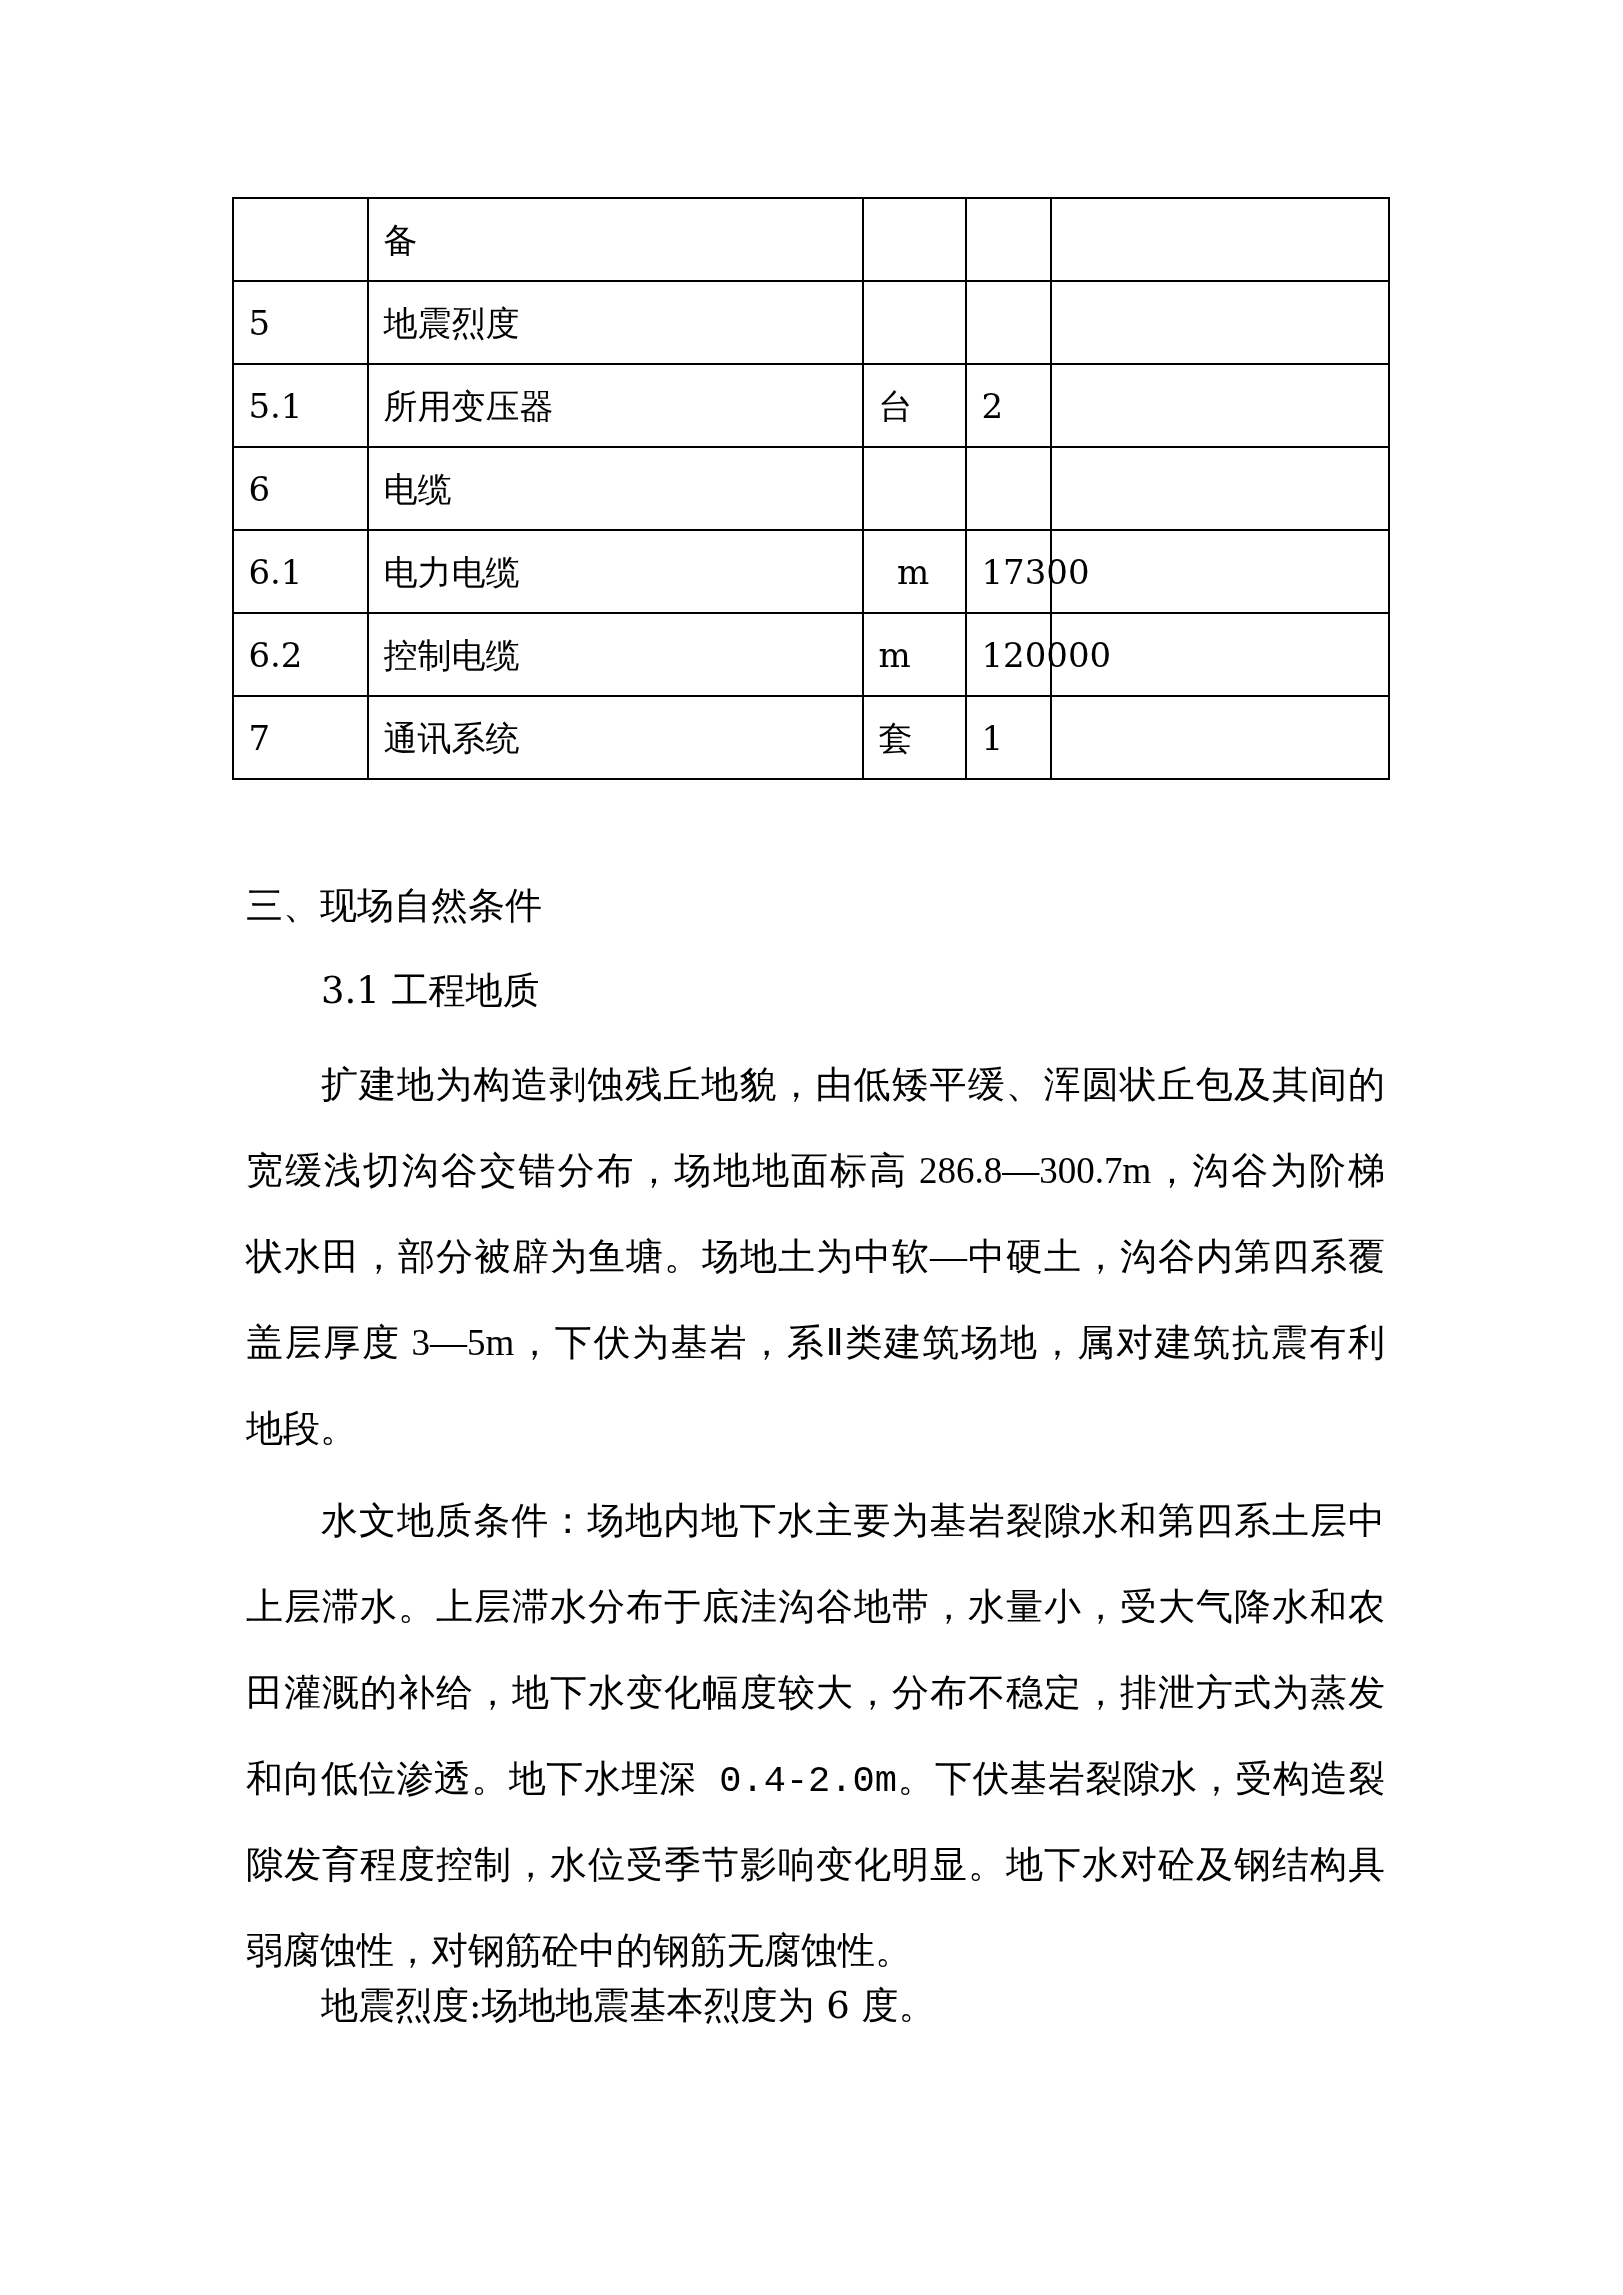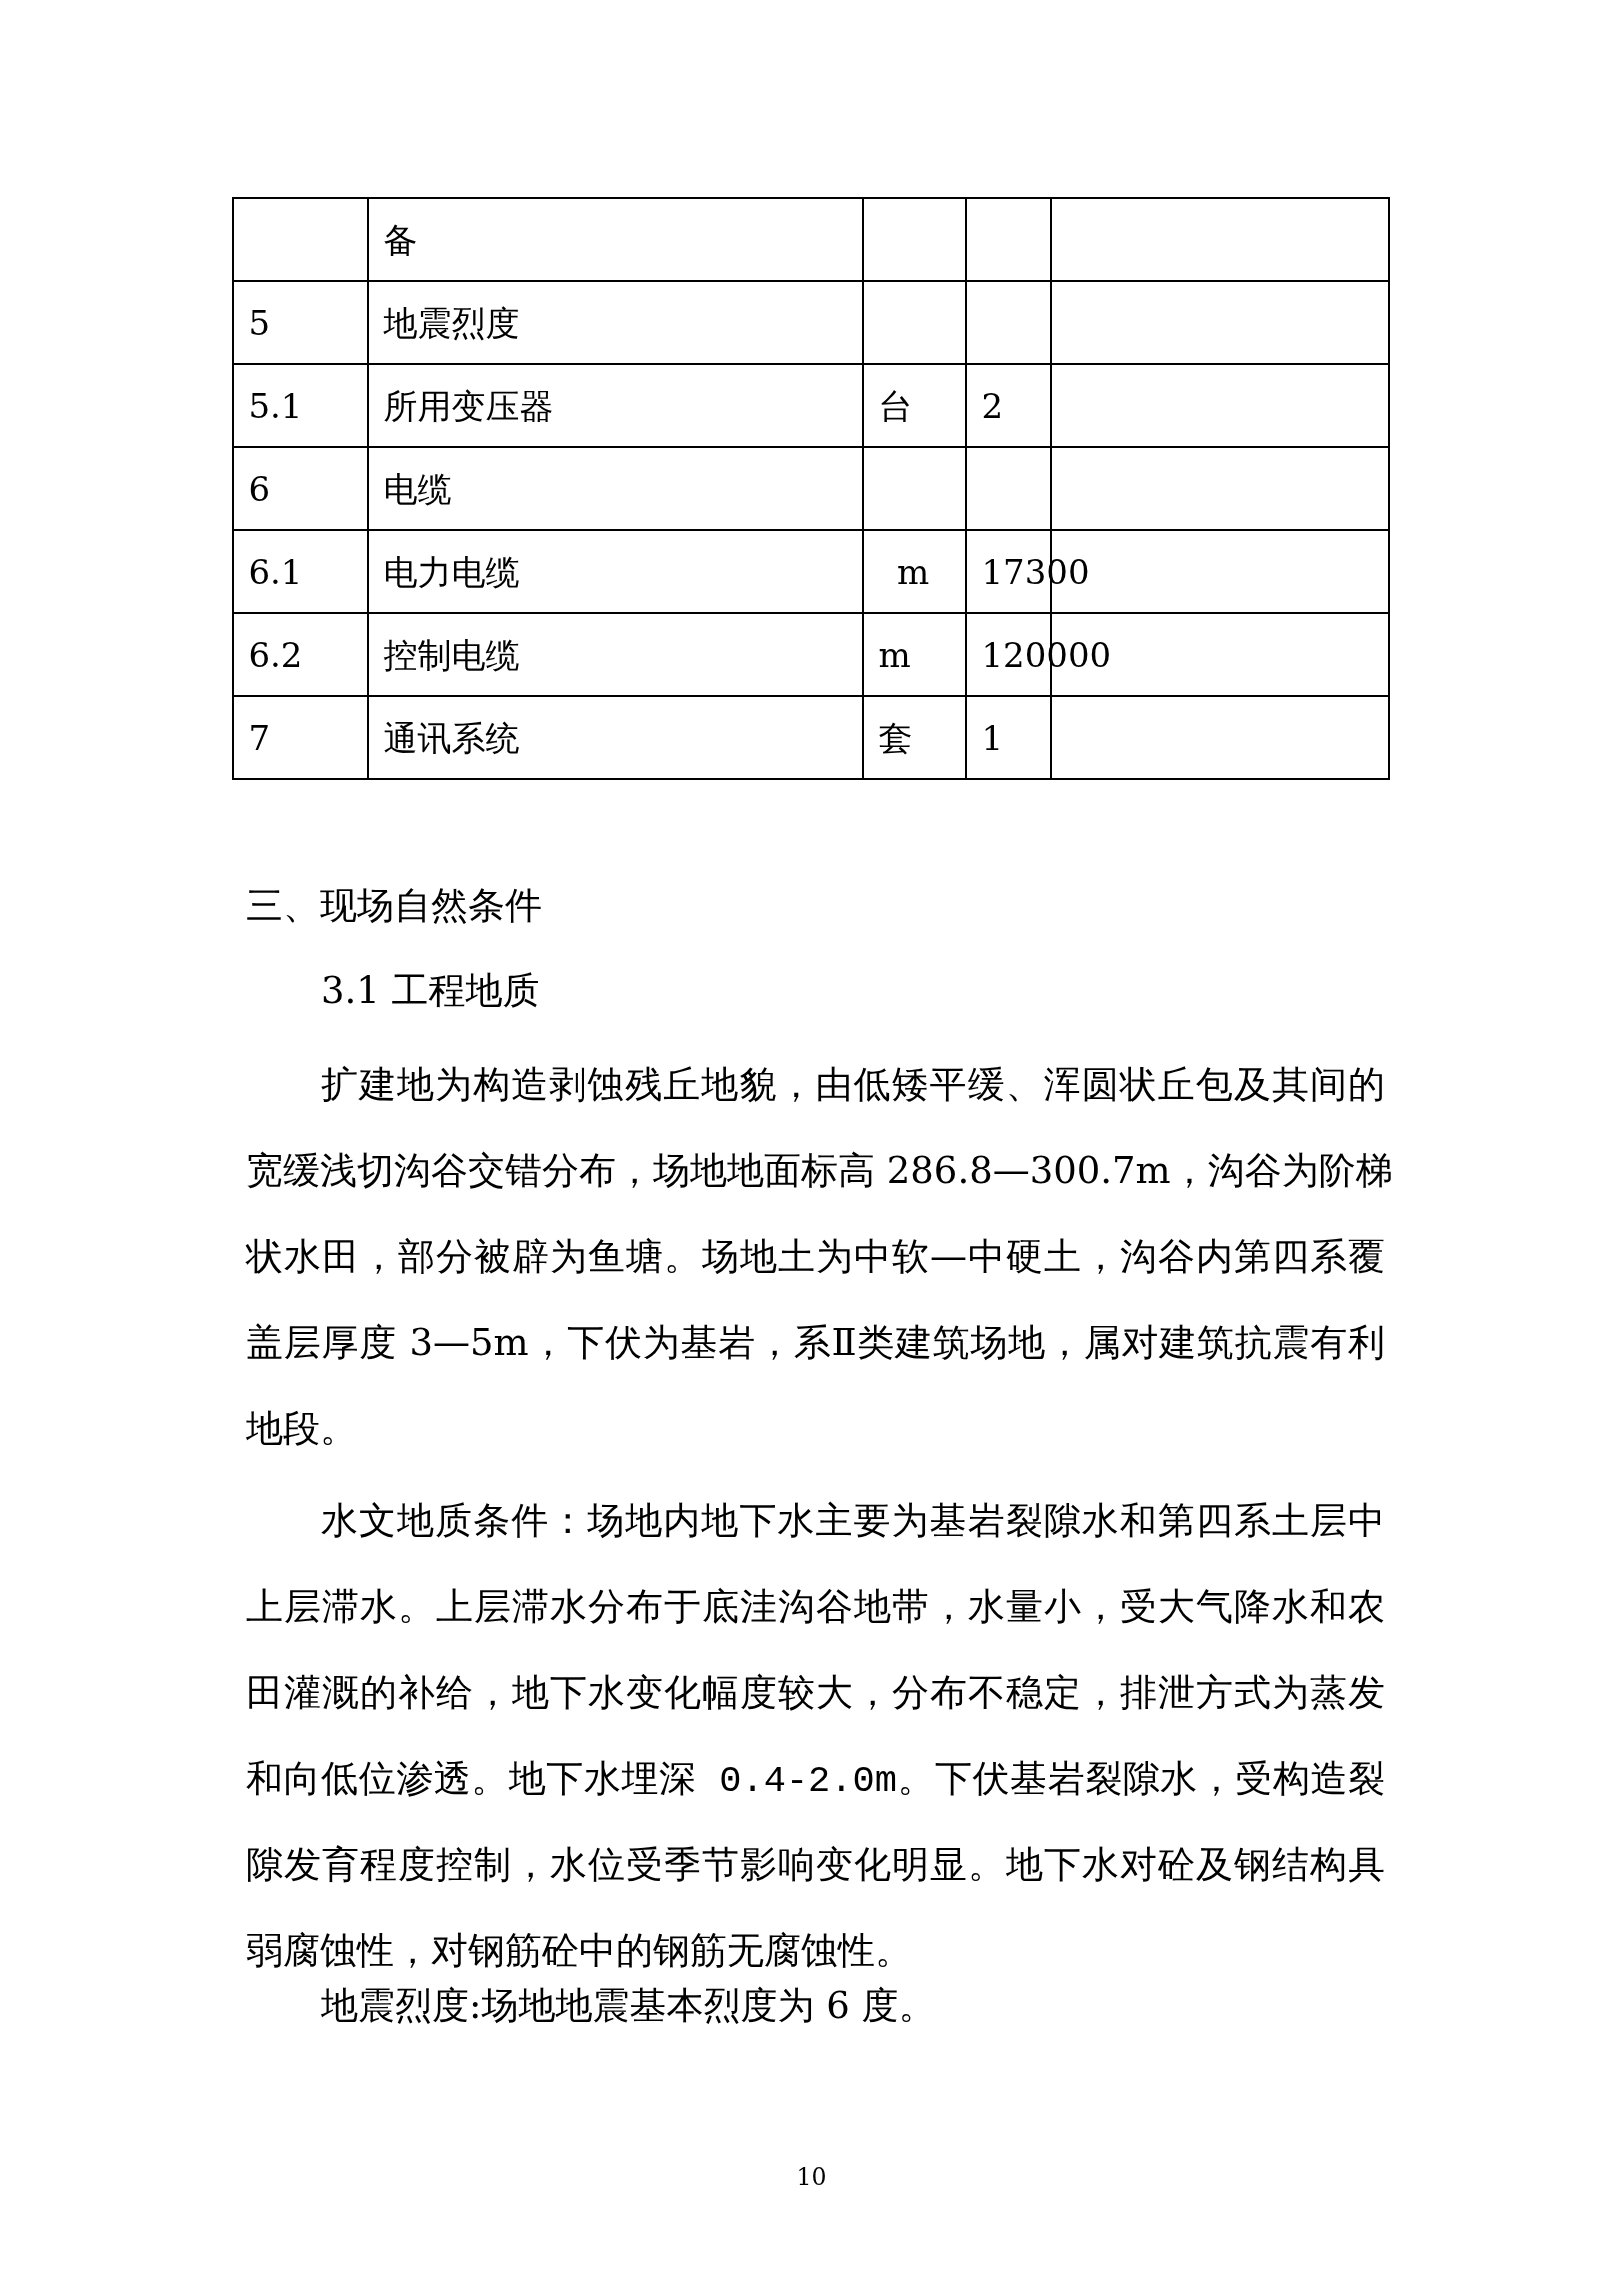--- a/index.html
+++ b/index.html
@@ -21,21 +21,21 @@
 
   .h1 { position: absolute; left: 246px; top: 887px; font-size: 37px; line-height: 1; white-space: nowrap; text-align: center; }
   .h2 { position: absolute; left: 321px; top: 972px; font-size: 37px; line-height: 1; white-space: nowrap; }
 
   .para { position: absolute; left: 246px; width: 1139px; font-size: 37px;
           line-height: 86px; text-align: justify; text-justify: inter-character; }
   .para .ln { display: block; height: 86px; white-space: nowrap; text-align-last: justify; text-align: justify; }
   .para .ln.last { text-align-last: left; }
   .para .ln.ind { padding-left: 75px; }
 
-  .p1 { top: 1042px; }
+  .p1 { top: 1042px; font-family: Liberation Serif, serif; }
   .p2 { top: 1480px; font-family: Liberation Mono, monospace; }
   .p3 { top: 1963px; }
 
   .pagenum { position: absolute; left: 0; width: 1623px; top: 2166px; text-align: center;
              font-size: 23.6px; line-height: 1; }
 </style>
 </head>
 <body>
 
 <div class="page">
@@ -118,15 +118,14 @@
     <span class="ln">田灌溉的补给，地下水变化幅度较大，分布不稳定，排泄方式为蒸发</span>
     <span class="ln">和向低位渗透。地下水埋深 0.4-2.0m。下伏基岩裂隙水，受构造裂</span>
     <span class="ln">隙发育程度控制，水位受季节影响变化明显。地下水对砼及钢结构具</span>
     <span class="ln last">弱腐蚀性，对钢筋砼中的钢筋无腐蚀性。</span>
   </div>
 
   <div class="para p3">
     <span class="ln ind last">地震烈度:场地地震基本烈度为 6 度。</span>
   </div>
 
-  <div class="pagenum">10</div>
 </div>
 
 
 </body></html>

